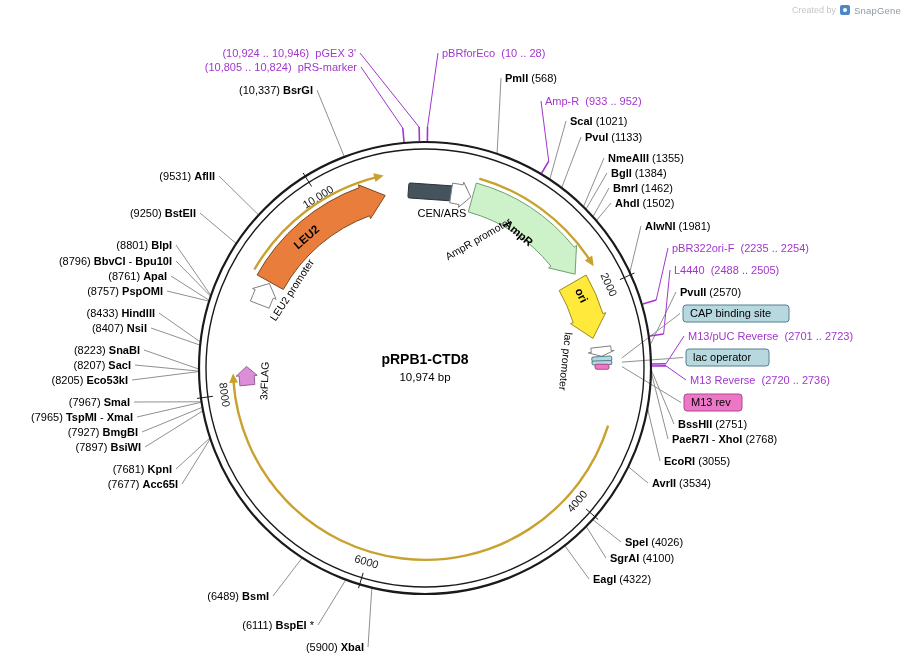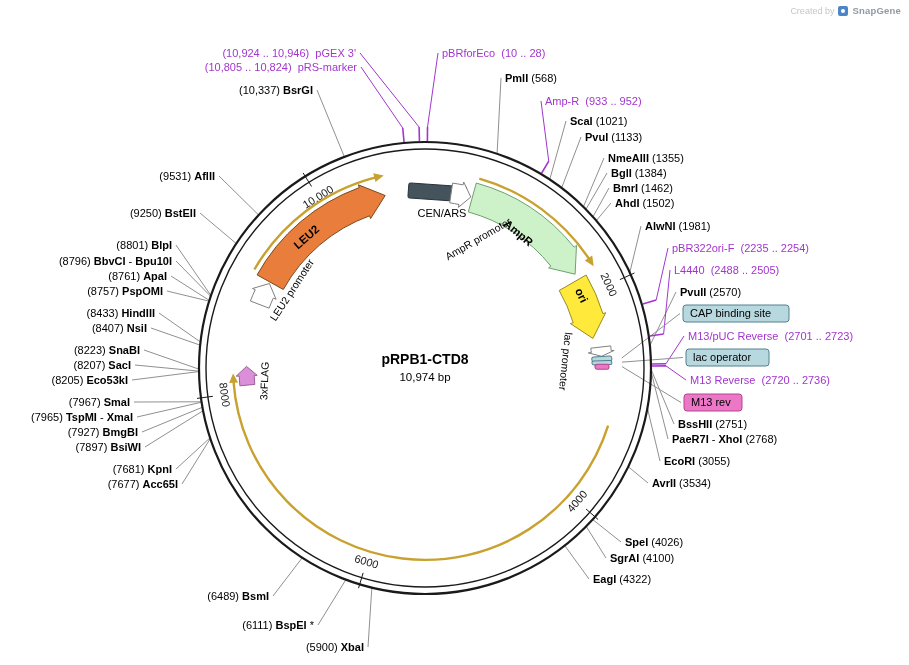--- a/index.html
+++ b/index.html
@@ -5,32 +5,32 @@
   html,body { margin:0; padding:0; background:#ffffff; }
   .canvas {
     position:relative; width:909px; height:665px; background:#ffffff;
     font-family:"Liberation Sans","DejaVu Sans",sans-serif; overflow:hidden;
   }
   svg { display:block; }
   svg text { font-family:"Liberation Sans","DejaVu Sans",sans-serif; }
   .title    { font-size:14px; font-weight:bold; fill:#000; }
   .subtitle { font-size:11.5px; fill:#000; }
   .watermark {
-    position:absolute; top:5px; right:8px; display:flex; align-items:center; gap:4px;
+    position:absolute; top:5px; right:8px; display:flex; align-items:flex-start; gap:4px;
     font-size:9px; color:#c6c6c6; user-select:none;
   }
   .wm-icon {
     display:inline-block; width:10px; height:10px; border-radius:2px;
     background:#4c86c6; position:relative;
   }
   .wm-icon::after{
     content:""; position:absolute; left:3px; top:3px; width:4px; height:4px;
     border-radius:50%; background:#fff;
   }
-  .wm-brand { color:#8e9ba6; font-weight:bold; font-size:9.5px; letter-spacing:.2px; }
+  .wm-brand { color:#8e9ba6; font-weight:normal; font-size:9.5px; letter-spacing:.2px; }
 </style>
 </head>
 <body>
 
 <div class="canvas">
   <div class="watermark">
     <span>Created by</span>
     <span class="wm-icon"></span>
     <span class="wm-brand">SnapGene</span>
   </div>

